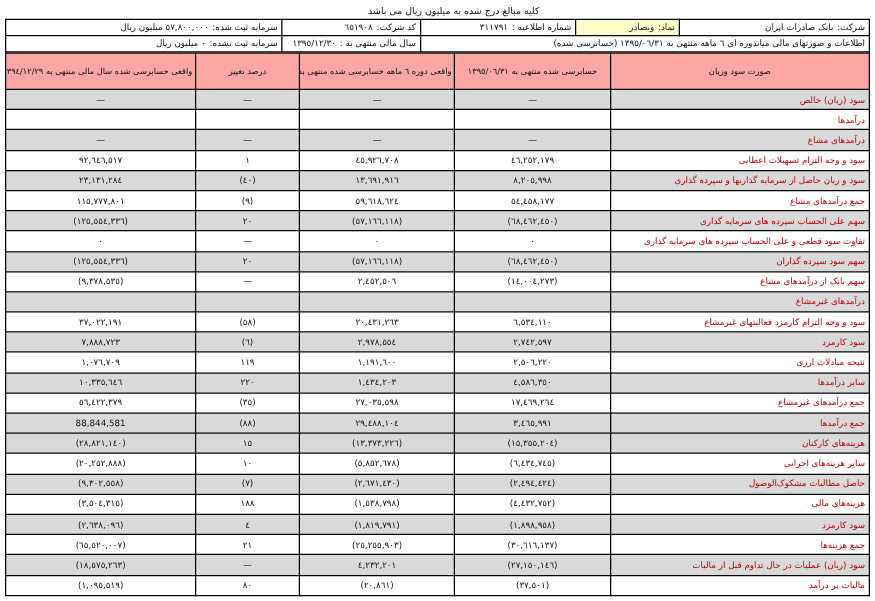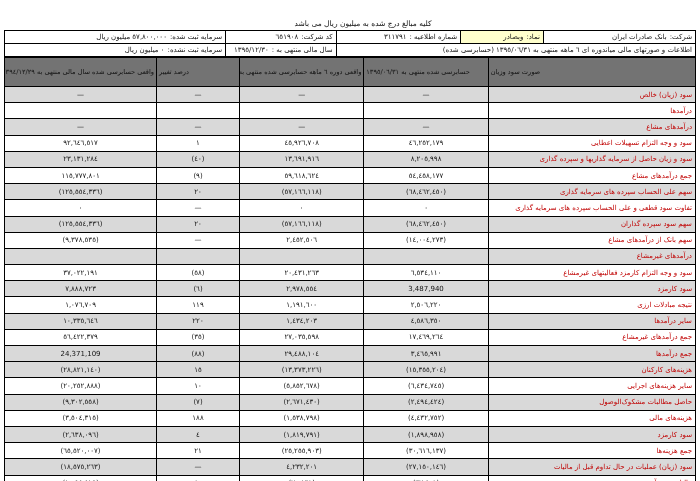--- a/index.html
+++ b/index.html
@@ -2,21 +2,21 @@
 <html lang="fa" dir="rtl"><head>
 <meta charset="utf-8">
 <style>
   html,body{margin:0;padding:0;background:#ffffff;}
   body{
     width:700px;height:481px;
     font-family:"DejaVu Sans","Liberation Sans",sans-serif;
     font-size:7px;color:#111;
     direction:rtl;
   }
-  .page{width:674px;height:481px;position:relative;box-sizing:border-box;padding:18px 4px;}
+  .page{width:674px;height:481px;position:relative;box-sizing:border-box;padding:3px 4px;}
 
   
   .topnote{
     text-align:center;font-size:7.5px;color:#111;padding:1px 0 2px 0;
   }
 
   
   table.hdr{
     width:692px;border-collapse:collapse;table-layout:fixed;
     border:1px solid #000;margin:0 auto;
@@ -36,21 +36,21 @@
     border:1px solid #000;
   }
   table.main td,table.main th{
     border:1px solid #000;
     font-size:7px;
     padding:1px 3px;
     height:13.2px;
     overflow:hidden;white-space:nowrap;
   }
   table.main thead th{
-    background:#737373;font-weight:normal;text-align:left;
+    background:#fca5a5;font-weight:normal;text-align:center;
     font-size:6.6px;line-height:1.25;height:26px;padding:1px 2px;
   }
   td.desc{text-align:right;}
   td.num{text-align:center;font-size:6.8px;}
   tr.shade td{background:#d9d9d9;}
   tr.plain td{background:#ffffff;}
   .red{color:#c00000;}
 </style>
 </head>
 <body>
@@ -217,21 +217,21 @@
         </tr>
         <tr class="plain">
           <td class="desc red">سود و وجه التزام کارمزد فعالیتهای غیرمشاع</td>
           <td class="num">٦,٥٣٤,١١٠</td>
           <td class="num">٢٠,٤٣١,٢٦٣</td>
           <td class="num">(٥٨)</td>
           <td class="num">٣٧,٠٢٢,١٩١</td>
         </tr>
         <tr class="shade">
           <td class="desc red">سود کارمزد</td>
-          <td class="num">3,487,940</td>
+          <td class="num">٢,٧٤٢,٥٩٧</td>
           <td class="num">٢,٩٧٨,٥٥٤</td>
           <td class="num">(٦)</td>
           <td class="num">٧,٨٨٨,٧٢٣</td>
         </tr>
         <tr class="plain">
           <td class="desc red">نتیجه مبادلات ارزی</td>
           <td class="num">٢,٥٠٦,٢٢٠</td>
           <td class="num">١,١٩١,٦٠٠</td>
           <td class="num">١١٩</td>
           <td class="num">١,٠٧٦,٧٠٩</td>
@@ -248,21 +248,21 @@
           <td class="num">١٧,٤٦٩,٢٦٤</td>
           <td class="num">٢٧,٠٣٥,٥٩٨</td>
           <td class="num">(٣٥)</td>
           <td class="num">٥٦,٤٢٢,٣٧٩</td>
         </tr>
         <tr class="shade">
           <td class="desc red">جمع درآمدها</td>
           <td class="num">٣,٤٦٥,٩٩١</td>
           <td class="num">٢٩,٤٨٨,١٠٤</td>
           <td class="num">(٨٨)</td>
-          <td class="num">24,371,109</td>
+          <td class="num">88,844,581</td>
         </tr>
         <tr class="shade">
           <td class="desc red">هزینه‌های کارکنان</td>
           <td class="num">(١٥,٣٥٥,٢٠٤)</td>
           <td class="num">(١٣,٣٧٣,٢٢٦)</td>
           <td class="num">١٥</td>
           <td class="num">(٢٨,٨٢١,١٤٠)</td>
         </tr>
         <tr class="plain">
           <td class="desc red">سایر هزینه‌های اجرایی</td>

